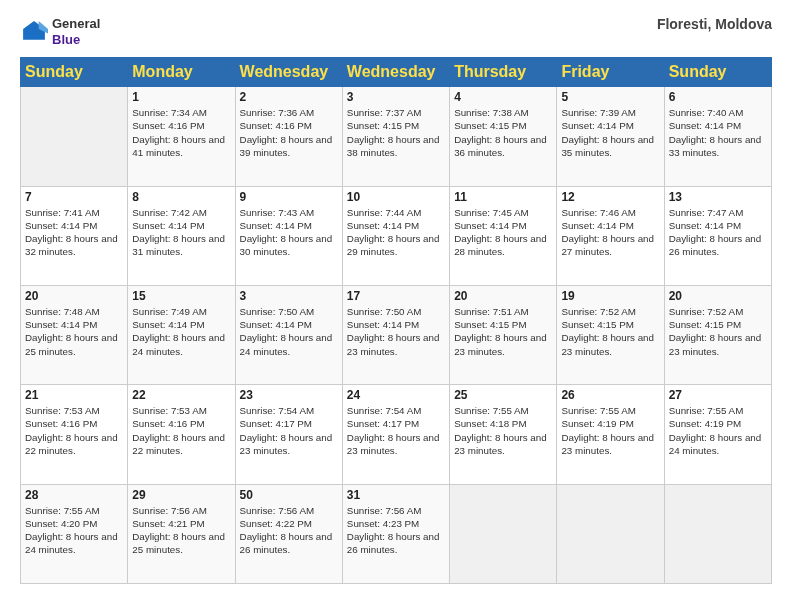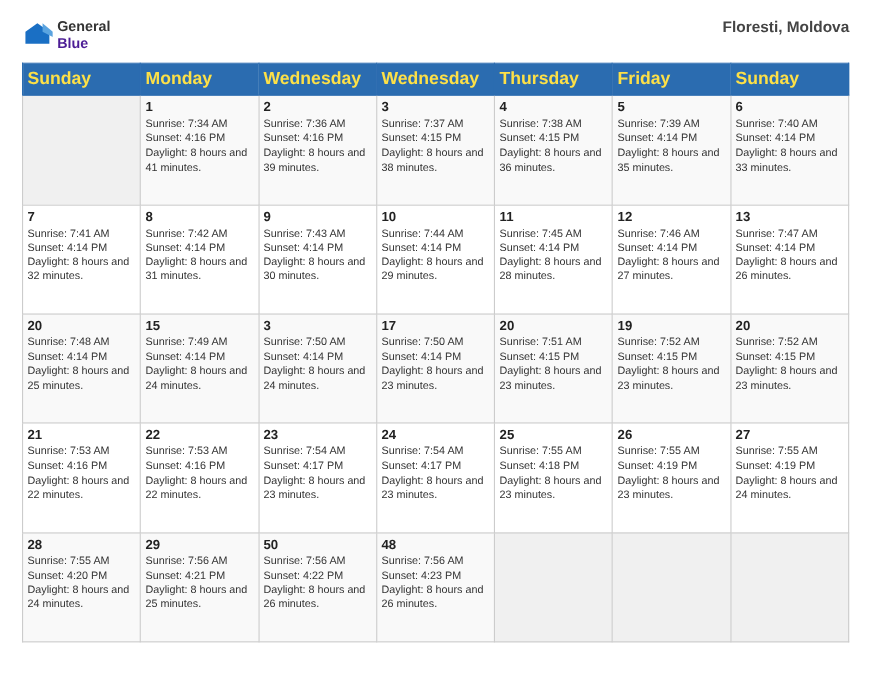--- a/index.html
+++ b/index.html
@@ -255,21 +255,21 @@
           </td>
           <td>
             <div class="cell-day">29</div>
             <div class="cell-info">Sunrise: 7:56 AM<br>Sunset: 4:21 PM<br>Daylight: 8 hours and 25 minutes.</div>
           </td>
           <td>
             <div class="cell-day">50</div>
             <div class="cell-info">Sunrise: 7:56 AM<br>Sunset: 4:22 PM<br>Daylight: 8 hours and 26 minutes.</div>
           </td>
           <td>
-            <div class="cell-day">48</div>
+            <div class="cell-day">31</div>
             <div class="cell-info">Sunrise: 7:56 AM<br>Sunset: 4:23 PM<br>Daylight: 8 hours and 26 minutes.</div>
           </td>
           <td class="empty-cell"></td>
           <td class="empty-cell"></td>
           <td class="empty-cell"></td>
         </tr>
       </tbody>
   </table>
 </div>
 

